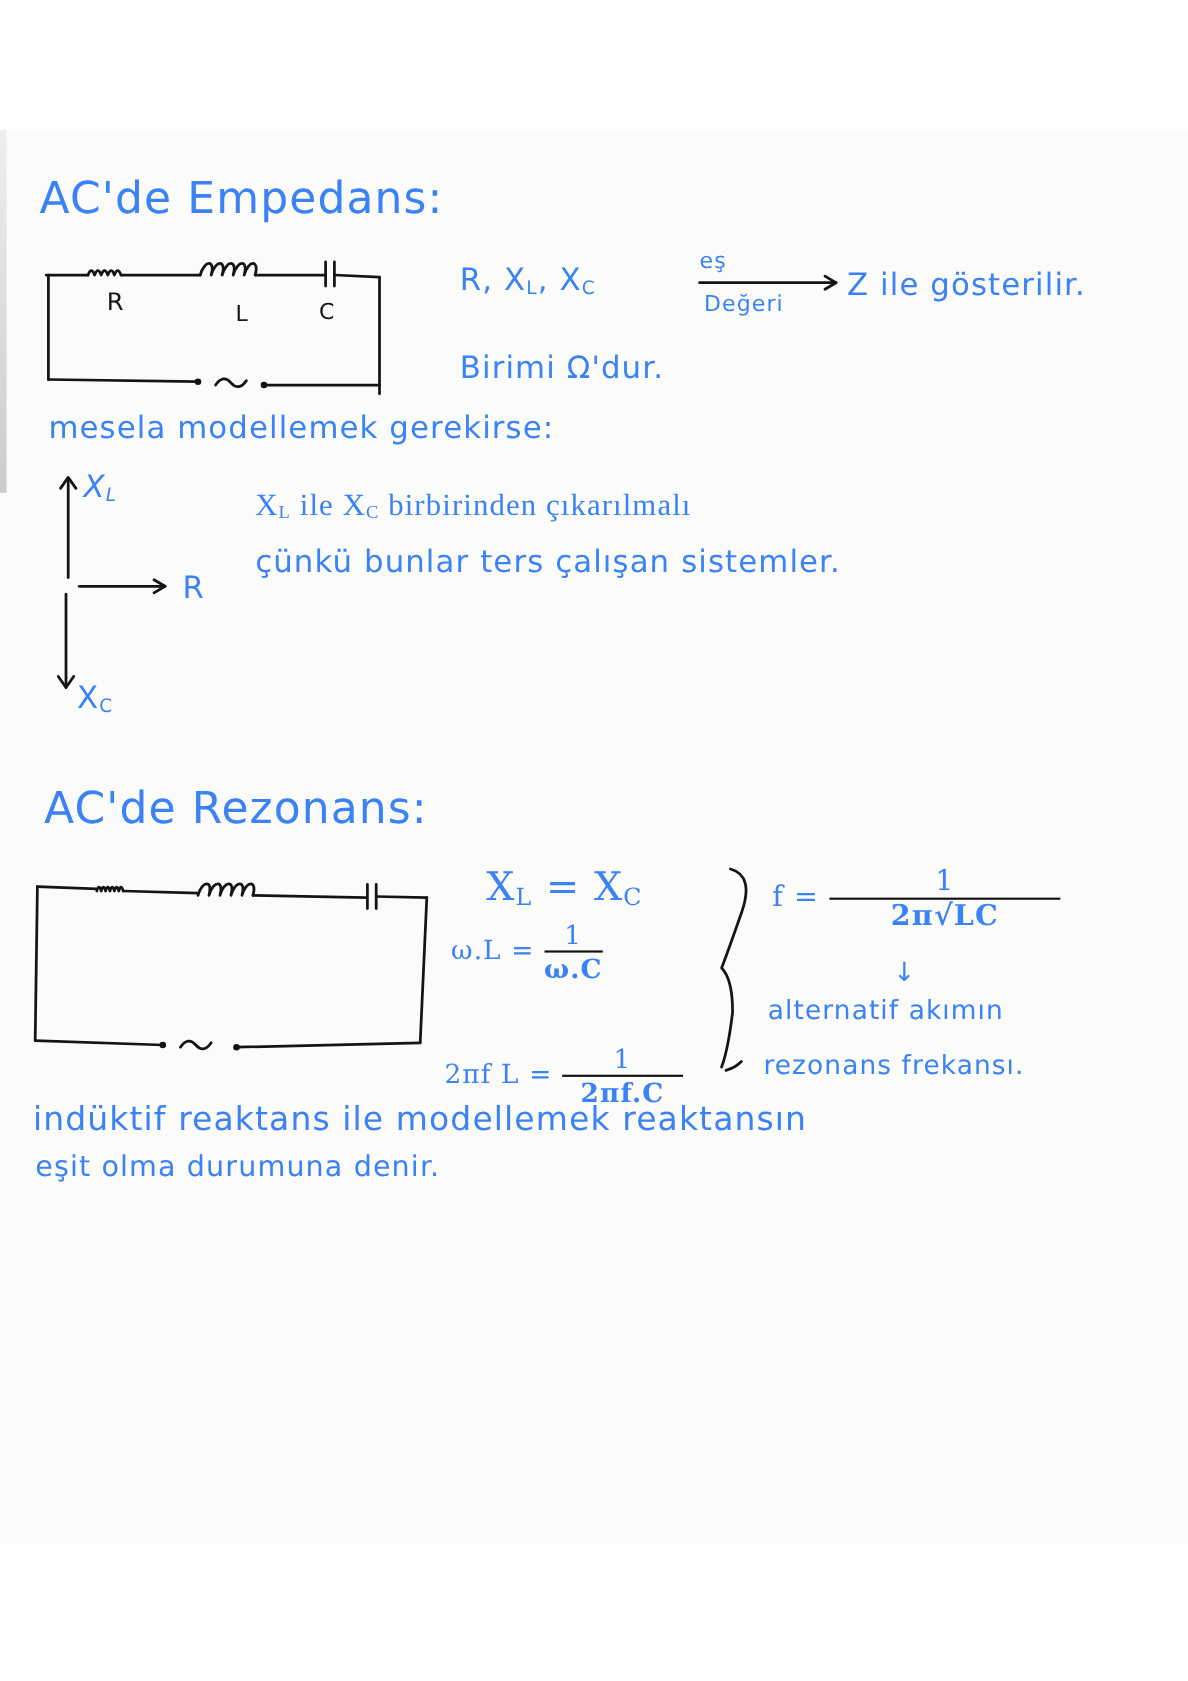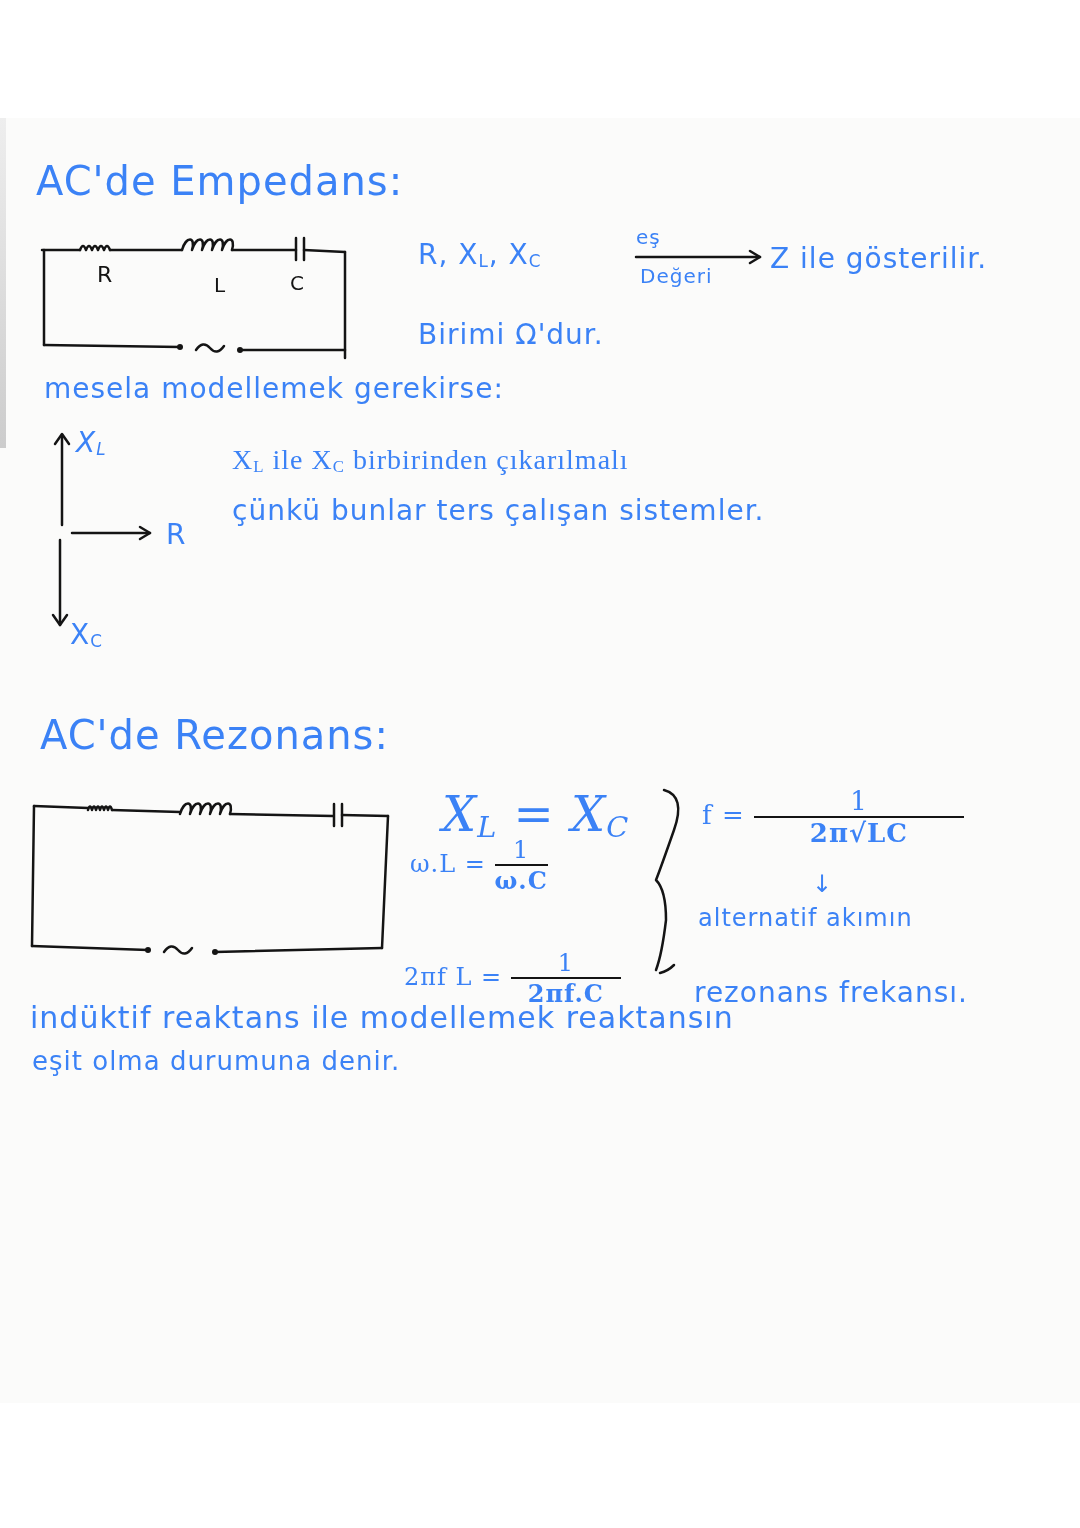--- a/index.html
+++ b/index.html
@@ -108,21 +108,21 @@
   <line x1="342" y1="815" x2="388" y2="816"></line>
   <line x1="388" y1="816" x2="382" y2="948"></line>
   <line x1="34" y1="806" x2="32" y2="946"></line>
   <line x1="32" y1="946" x2="148" y2="950"></line>
   <circle cx="148" cy="950" r="3"></circle>
   <path d="M164 952 q7 -10 14 -2 q7 8 14 -2"></path>
   <circle cx="215" cy="952" r="3"></circle>
   <line x1="215" y1="952" x2="382" y2="948"></line>
 </svg>
 
-<div class="hw math" style="left:442px; top:786px; font-size:48px;font-style:italic;">
+<div class="hw math" style="left:442px; top:786px; font-size:36px;">
   <span>X</span><span class="sub">L</span><span> = X</span><span class="sub">C</span>
 </div>
 <div class="hw math" style="left:410px; top:836px; font-size:24px;">
   <span>ω.L =</span>
   <span class="frac"><span class="num">1</span><span class="den">ω.C</span></span>
 </div>
 <div class="hw math" style="left:404px; top:912px; font-size:24px;margin-top:37px;">
   <span>2πf L =</span>
   <span class="frac" style="min-width:110px;"><span class="num">1</span><span class="den">2πf.C</span></span>
 </div>
@@ -131,16 +131,16 @@
   <path d="M664 790 q22 6 10 40 q-14 40 -18 50 q10 10 10 40 q-4 34 -10 50"></path>
   <path d="M674 965 q-6 6 -14 8"></path>
 </svg>
 
 <div class="hw math" style="left:702px; top:786px; font-size:26px;">
   <span>f =</span>
   <span class="frac" style="min-width:210px;"><span class="num">1</span><span class="den">2π√LC</span></span>
 </div>
 <div class="hw body" style="left:812px; top:870px; font-size:24px;">↓</div>
 <div class="hw body" style="left:698px; top:904px; font-size:24px;">alternatif akımın</div>
-<div class="hw body" style="left:694px; top:976px; font-size:28px;">rezonans frekansı.</div>
+<div class="hw body" style="left:694px; top:954px; font-size:24px;">rezonans frekansı.</div>
 
 <div class="hw body" style="left:30px; top:1000px; font-size:30px;">indüktif reaktans ile modellemek reaktansın</div>
 <div class="hw body" style="left:32px; top:1046px; font-size:26px;">eşit olma durumuna denir.</div>
 
 </body></html>

